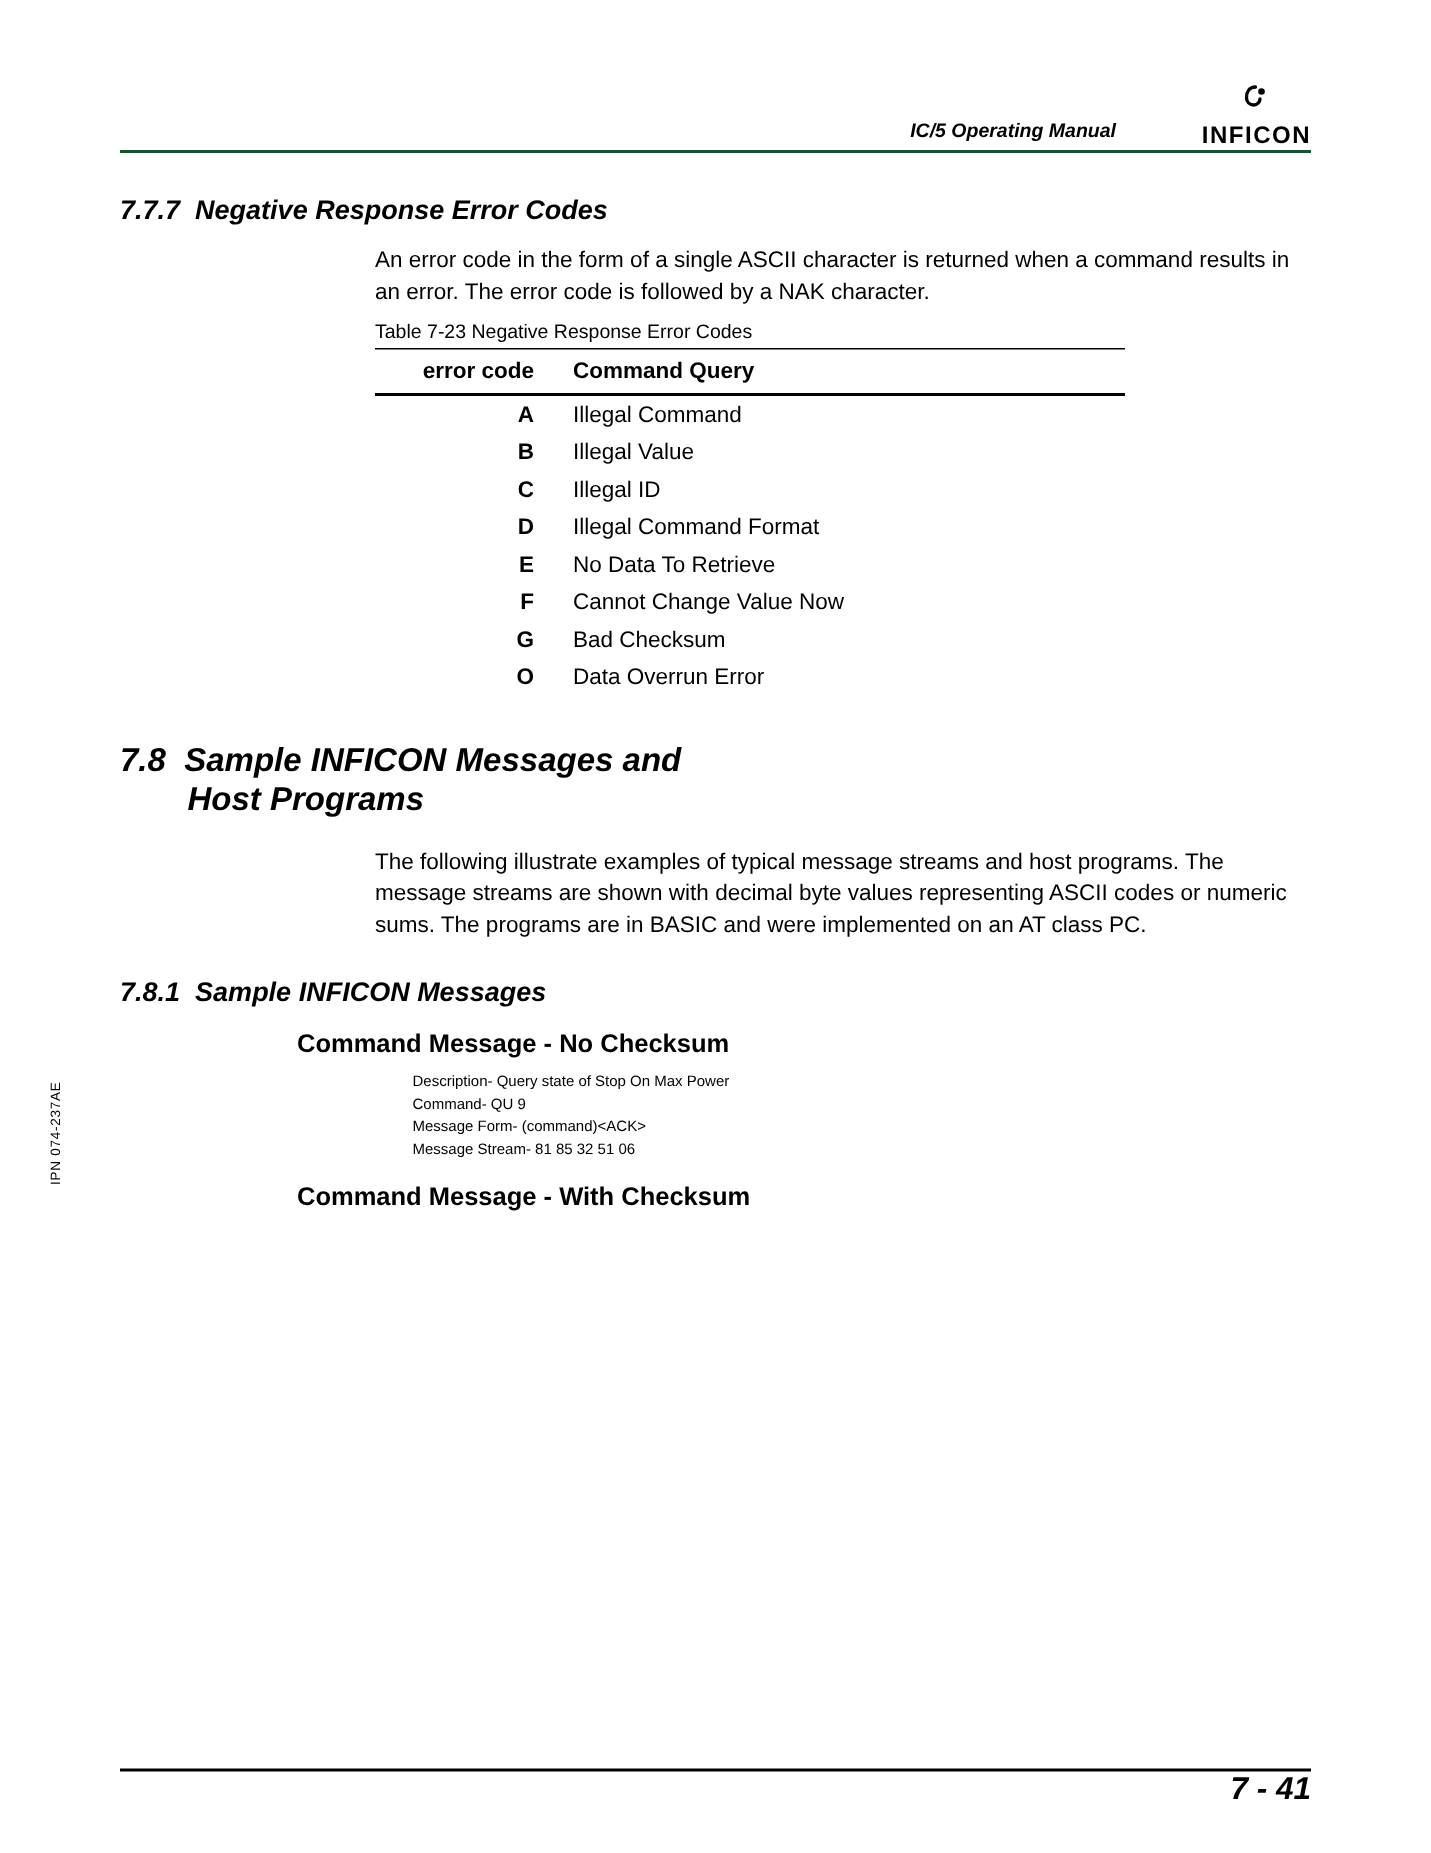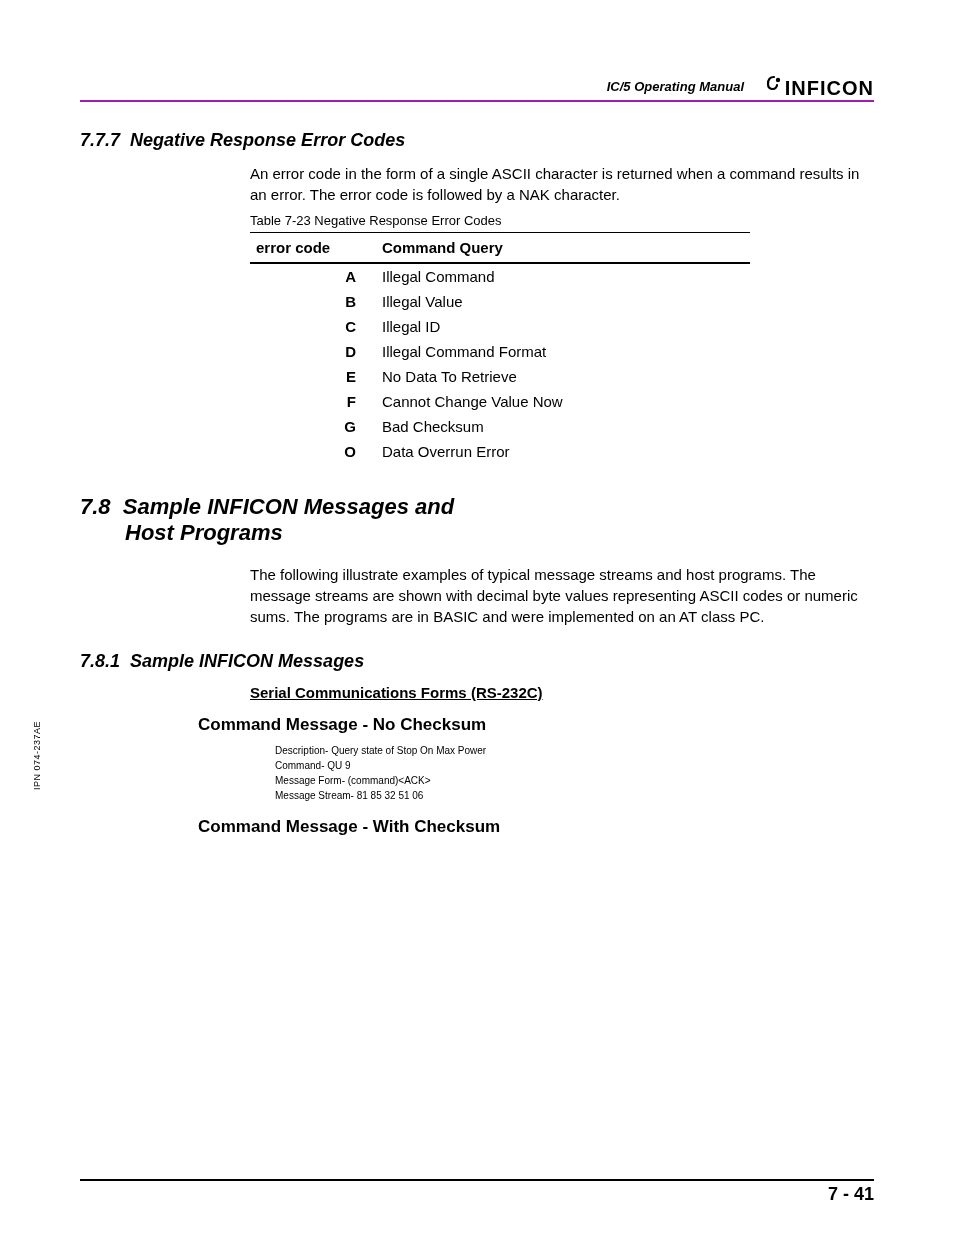--- a/index.html
+++ b/index.html
@@ -15,44 +15,45 @@
   }
   .page {
     position: absolute;
     left: 80px;
     right: 80px;
     top: 70px;
     bottom: 60px;
   }
   .header-line {
     position: relative;
-    border-bottom: 2px solid #a21caf;
+    border-bottom: 2px solid #14532d;
     padding-bottom: 4px;
     text-align: center;
     height: 26px;
     text-decoration: underline;
   }
   .manual-name {
     font-style: italic;
     font-weight: bold;
     font-size: 13px;
     position: absolute;
     right: 130px;
     bottom: 6px;
   }
   .logo {
     position: absolute;
     right: 0;
     bottom: 0;
     display: flex;
     align-items: center;
     font-weight: bold;
-    font-size: 20px;
+    font-size: 16px;
     letter-spacing: 1px;
     font-family: Arial, sans-serif;
+    flex-direction: column;
   }
   .logo-swirl {
     display: inline-block;
     margin-right: 2px;
     font-size: 20px;
     transform: translateY(-2px);
   }
   .content {
     margin-top: 28px;
   }
@@ -89,21 +90,21 @@
     font-size: 15px;
     width: 500px;
   }
   table.err th {
     text-align: left;
     font-weight: bold;
     padding: 6px 14px 6px 6px;
     border-top: 1px solid #000;
     border-bottom: 2px solid #000;
   }
-  table.err th.c1 { width: 100px; padding-right: 20px; }
+  table.err th.c1 { width: 100px; text-align: right; padding-right: 20px; }
   table.err td {
     padding: 4px 14px 4px 6px;
   }
   table.err td.c1 { text-align: right; font-weight: bold; padding-right: 20px; }
   .sub-bold {
     font-weight: bold;
     font-size: 15px;
     text-decoration: underline;
     margin-left: 170px;
     margin-top: 12px;
@@ -134,22 +135,23 @@
     position: absolute;
     left: 80px;
     right: 80px;
     bottom: 54px;
     border-top: 2px solid #000;
   }
   .page-num {
     position: absolute;
     right: 80px;
     bottom: 30px;
-    font-weight: bold;
-    font-size: 18px;
+    font-style: italic;
+    font-weight: bold;
+    font-size: 21px;
   }
   .h2-indent { padding-left: 45px; display:block; }
 </style>
 </head>
 <body>
 
 <div class="page">
 
   <div class="header-line">
     <span class="manual-name">IC/5 Operating Manual</span>
@@ -223,21 +225,20 @@
       <span>7.8</span>&nbsp;&nbsp;<span>Sample INFICON Messages and</span>
       <span class="h2-indent">Host Programs</span>
     </div>
 
     <div class="body-text">The following illustrate examples of typical message streams and host programs. The message streams are shown with decimal byte values representing ASCII codes or numeric sums. The programs are in BASIC and were implemented on an AT class PC.</div>
 
     <div class="h3" style="margin-top:24px;">
       <span>7.8.1</span>&nbsp;&nbsp;<span>Sample INFICON Messages</span>
     </div>
 
-    <div class="sub-bold">Serial Communications Forms (RS-232C)</div>
 
     <div class="para-bold">Command Message - No Checksum</div>
     <div class="example-block">
       <div>Description- Query state of Stop On Max Power</div>
       <div>Command- QU 9</div>
       <div>Message Form- (command)&lt;ACK&gt;</div>
       <div>Message Stream- 81 85 32 51 06</div>
     </div>
 
     <div class="para-bold">Command Message - With Checksum</div>

